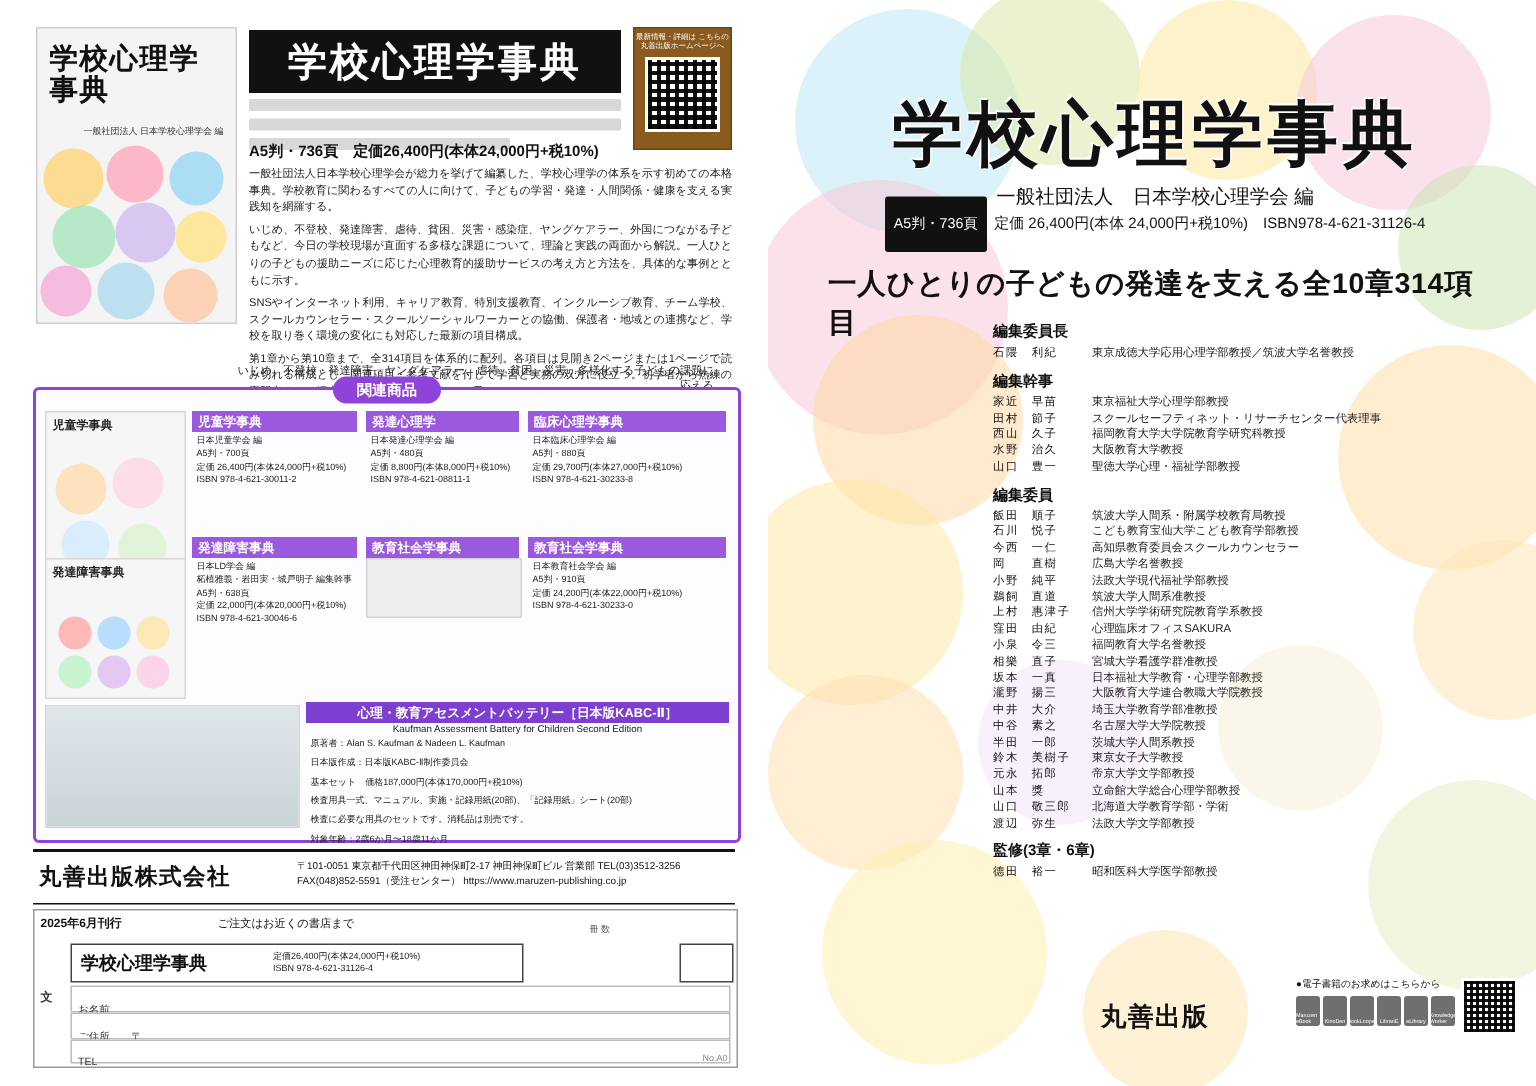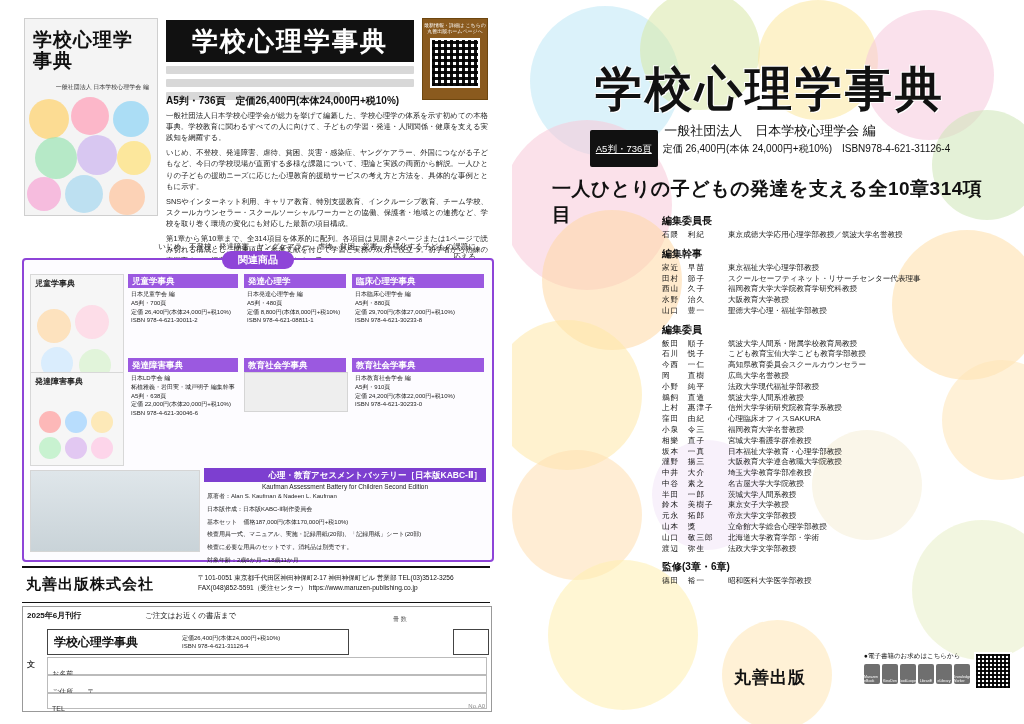--- a/index.html
+++ b/index.html
@@ -124,21 +124,21 @@
     position:absolute;left:58px;top:58px;width:400px;text-align:center;
     font-size:47px;font-weight:bold;letter-spacing:3px;color:#111;
     text-shadow:1px 1px 0 #fff,-1px -1px 0 #fff;
   }
   .cover-editor{
     position:absolute;left:58px;top:122px;width:400px;text-align:center;font-size:13px;color:#111;
   }
   .cover-spec{
     position:absolute;left:58px;top:142px;width:400px;text-align:center;font-size:10px;color:#111;
   }
-  .spec-pill{background:#111;color:#fff;padding:13px 6px;border-radius:2px;margin-right:5px;font-size:9.5px;text-decoration:underline;}
+  .spec-pill{background:#111;color:#fff;padding:13px 6px;border-radius:2px;margin-right:5px;font-size:9.5px;}
   .cover-tagline{
     position:absolute;left:40px;top:176px;width:436px;text-align:left;
     font-size:19px;font-weight:bold;color:#111;letter-spacing:0.5px;
   }
 
   .credits{position:absolute;left:150px;top:208px;width:330px;}
   .cr-group-head{font-size:10px;font-weight:bold;color:#111;margin:6px 0 2px 0;}
   .cr-row{display:flex;font-size:7.6px;line-height:1.42;color:#111;}
   .cr-name{width:66px;flex:0 0 66px;letter-spacing:1px;}
   .cr-aff{flex:1;color:#222;}
@@ -274,21 +274,21 @@
 A5判・910頁
 定価 24,200円(本体22,000円+税10%)
 ISBN 978-4-621-30233-0</div>
         </div>
 
         <div class="rp" style="left:6px;top:210px;width:168px;height:80px;">
           <div class="rp-thumb" style="width:168px;height:80px;background:linear-gradient(180deg,#dfe6ea 0%,#c9d3d8 100%);"></div>
         </div>
 
         <div class="kabc">
-          <div class="rp-head" style="text-align:right;">心理・教育アセスメントバッテリー［日本版KABC-Ⅱ］</div>
+          <div class="rp-head" style="text-align:center;">心理・教育アセスメントバッテリー［日本版KABC-Ⅱ］</div>
           <div class="kabc-sub">Kaufman Assessment Battery for Children Second Edition</div>
           <div class="rp-body">原著者：Alan S. Kaufman &amp; Nadeen L. Kaufman</div>
           <div class="rp-body">日本版作成：日本版KABC-Ⅱ制作委員会</div>
           <div class="rp-body">基本セット　価格187,000円(本体170,000円+税10%)</div>
           <div class="rp-body">検査用具一式、マニュアル、実施・記録用紙(20部)、「記録用紙」シート(20部)</div>
           <div class="rp-body">検査に必要な用具のセットです。消耗品は別売です。</div>
           <div class="rp-body">対象年齢：2歳6か月〜18歳11か月</div>
         </div>
       </div>
 

